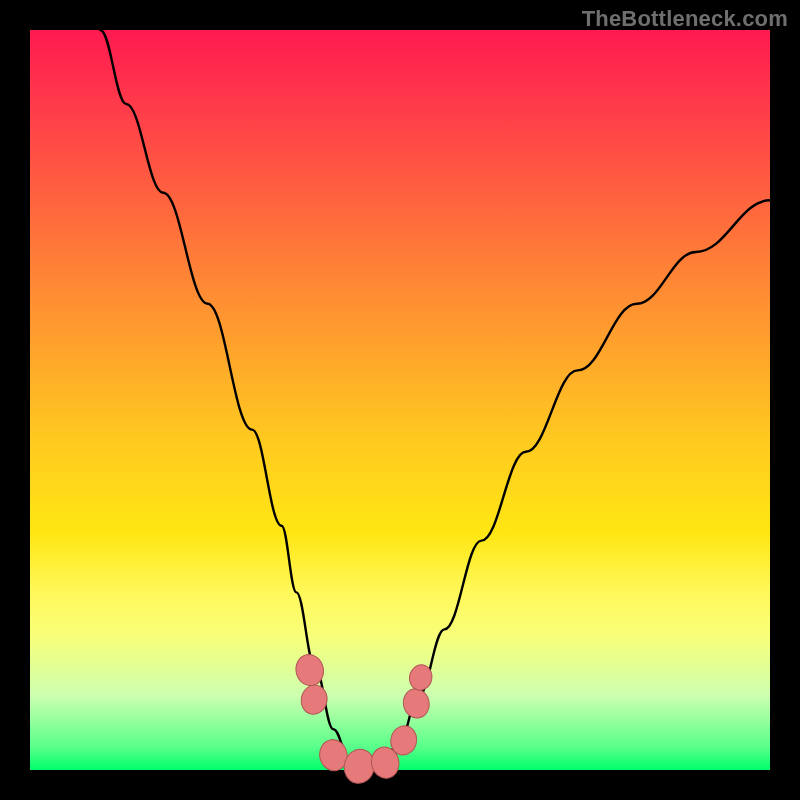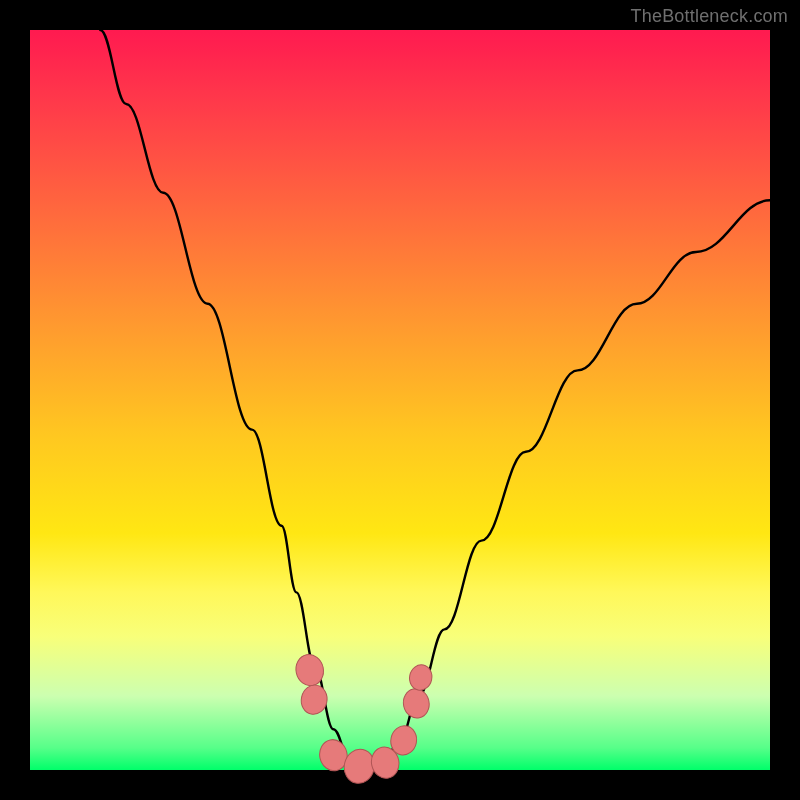--- a/index.html
+++ b/index.html
@@ -27,23 +27,24 @@
       #f8ff7a 82%,
       #ccffb0 90%,
       #57ff89 97%,
       #00ff6a 100%);
   }
   .watermark {
     position: absolute;
     top: 6px;
     right: 12px;
     font-family: Arial, Helvetica, sans-serif;
-    font-size: 18px;
+    font-size: 22px;
     color: #6f6f6f;
     letter-spacing: 0.2px;
+    font-weight: bold;
   }
   svg.curves {
     position: absolute;
     left: 0;
     top: 0;
   }
 </style>
 </head>
 <body>
 

